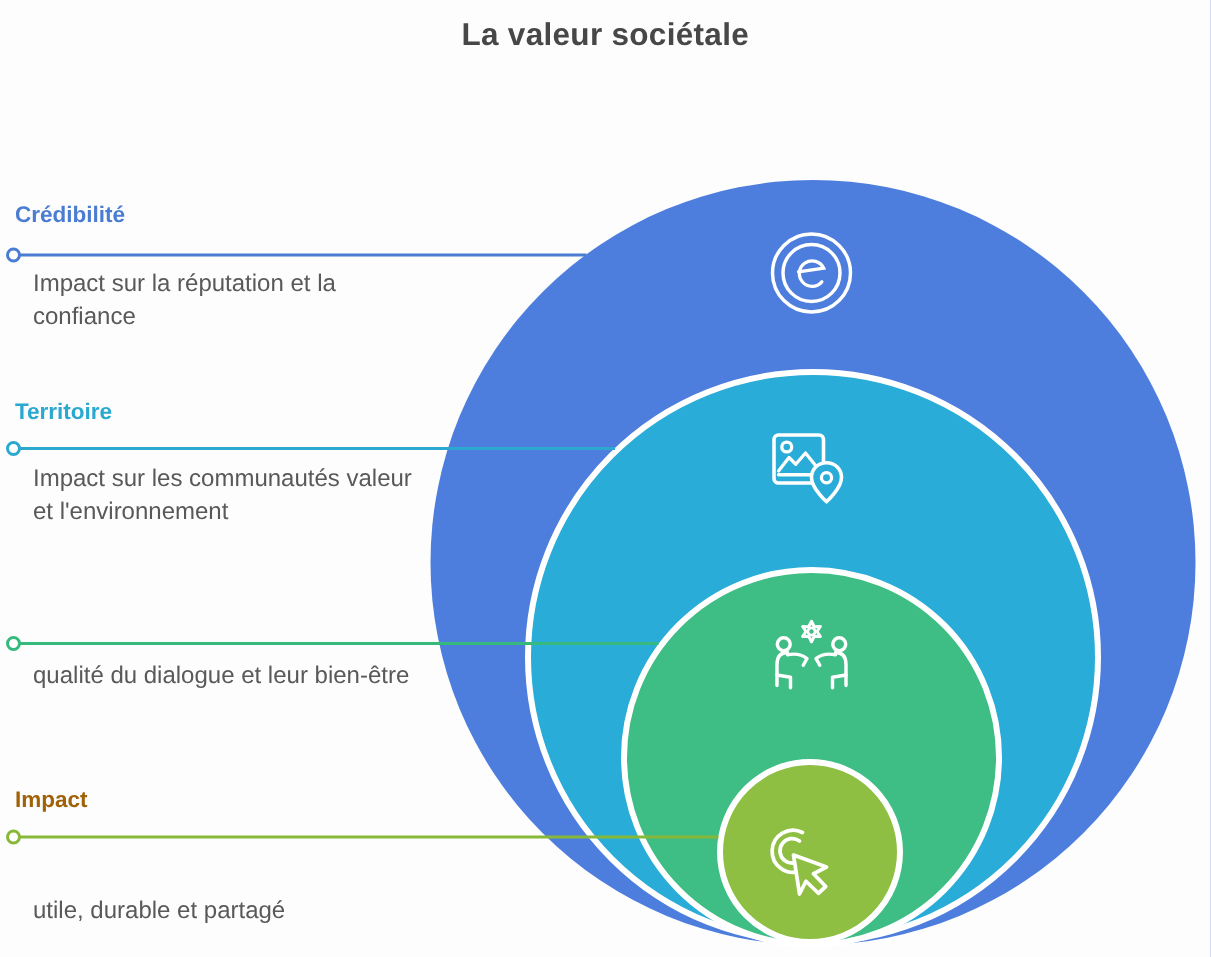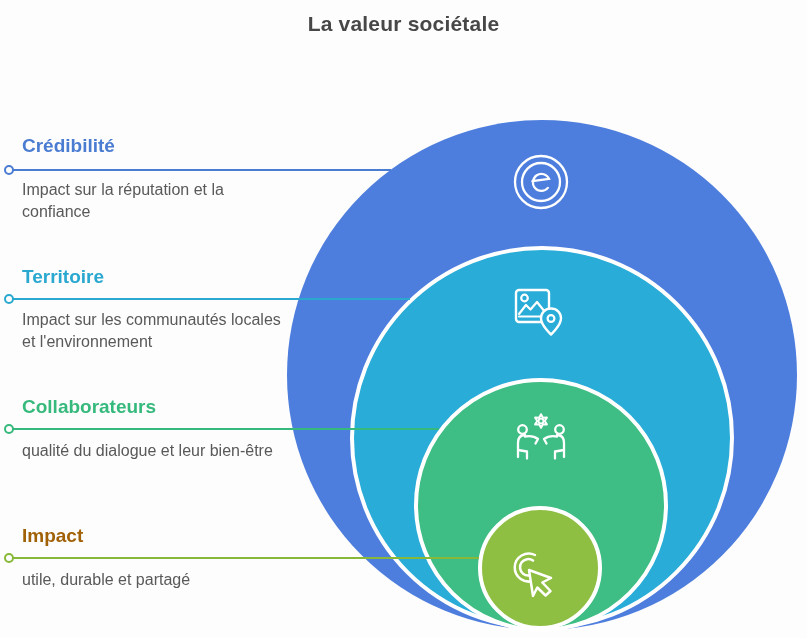--- a/index.html
+++ b/index.html
@@ -32,30 +32,30 @@
   .connector{position:absolute;height:2px;}
   .conn-1{left:13px;top:168.5px;width:378px;background:#4a7cd2;}
   .conn-2{left:13px;top:298px;  width:397px;background:#2aa8d0;}
   .conn-3{left:13px;top:428px;  width:426px;background:#36b97c;}
   .conn-4{left:13px;top:557px;  width:466px;background:#88b838;}
   .marker{position:absolute;width:10px;height:10px;border-radius:50%;background:#fff;box-sizing:border-box;}
   .mark-1{left:4px;top:164.5px;border:2.5px solid #4a7cd2;}
   .mark-2{left:4px;top:294px;  border:2.5px solid #2aa8d0;}
   .mark-3{left:4px;top:424px;  border:2.5px solid #36b97c;}
   .mark-4{left:4px;top:553px;  border:2.5px solid #88b838;}
-  .ring-label{position:absolute;left:22px;margin:0;font-size:19px;font-weight:700;}
+  .ring-label{position:absolute;left:10px;margin:0;font-size:15px;font-weight:700;}
   .label-1{top:135px;color:#4a7cd2;}
   .label-2{top:266px;color:#2aa8d0;text-align:right;}
   .label-3{top:396px;color:#36b97c;}
   .label-4{top:525px;color:#a16207;text-align:right;}
   .ring-desc{position:absolute;left:22px;width:310px;font-size:16px;line-height:1.38;color:#595959;white-space:pre-line;}
   .desc-1{top:179px;}
   .desc-2{top:309px;}
   .desc-3{top:440px;}
-  .desc-4{top:569px;}
+  .desc-4{top:597px;}
   svg{display:block;}
 </style>
 </head>
 <body>
 
 <div class="stage">
 
   <h1 class="page-title">La valeur sociétale</h1>
 
   <div class="circle circle-blue"></div>
@@ -119,22 +119,21 @@
   <div class="marker mark-1"></div>
   <div class="marker mark-2"></div>
   <div class="marker mark-3"></div>
   <div class="marker mark-4"></div>
 
   <h2 class="ring-label label-1">Crédibilité</h2>
   <div class="ring-desc desc-1">Impact sur la réputation et la
 confiance</div>
 
   <h2 class="ring-label label-2">Territoire</h2>
-  <div class="ring-desc desc-2">Impact sur les communautés locales
+  <div class="ring-desc desc-2">Impact sur les communautés valeur
 et l'environnement</div>
 
-  <h2 class="ring-label label-3">Collaborateurs</h2>
   <div class="ring-desc desc-3">qualité du dialogue et leur bien-être</div>
 
   <h2 class="ring-label label-4">Impact</h2>
   <div class="ring-desc desc-4">utile, durable et partagé</div>
 
 </div>
 
 </body></html>

